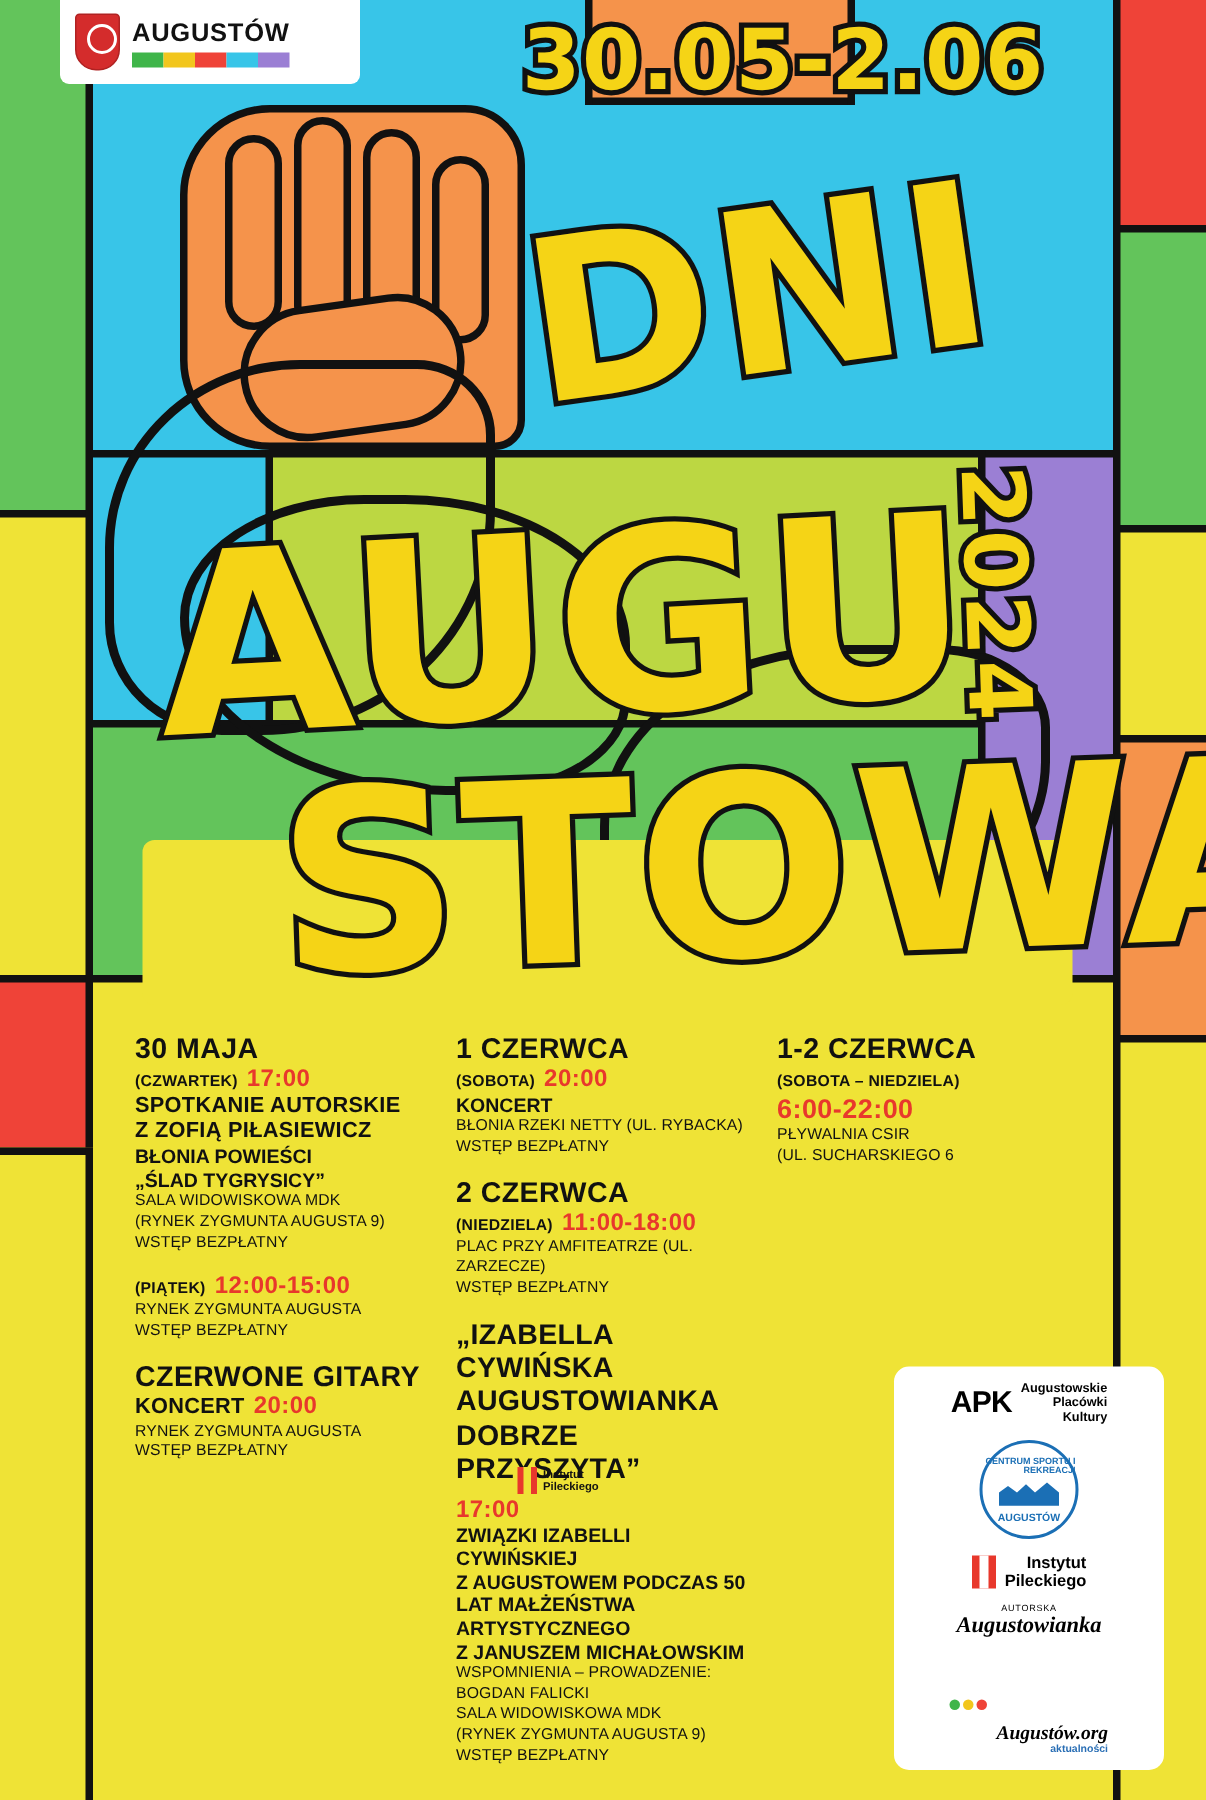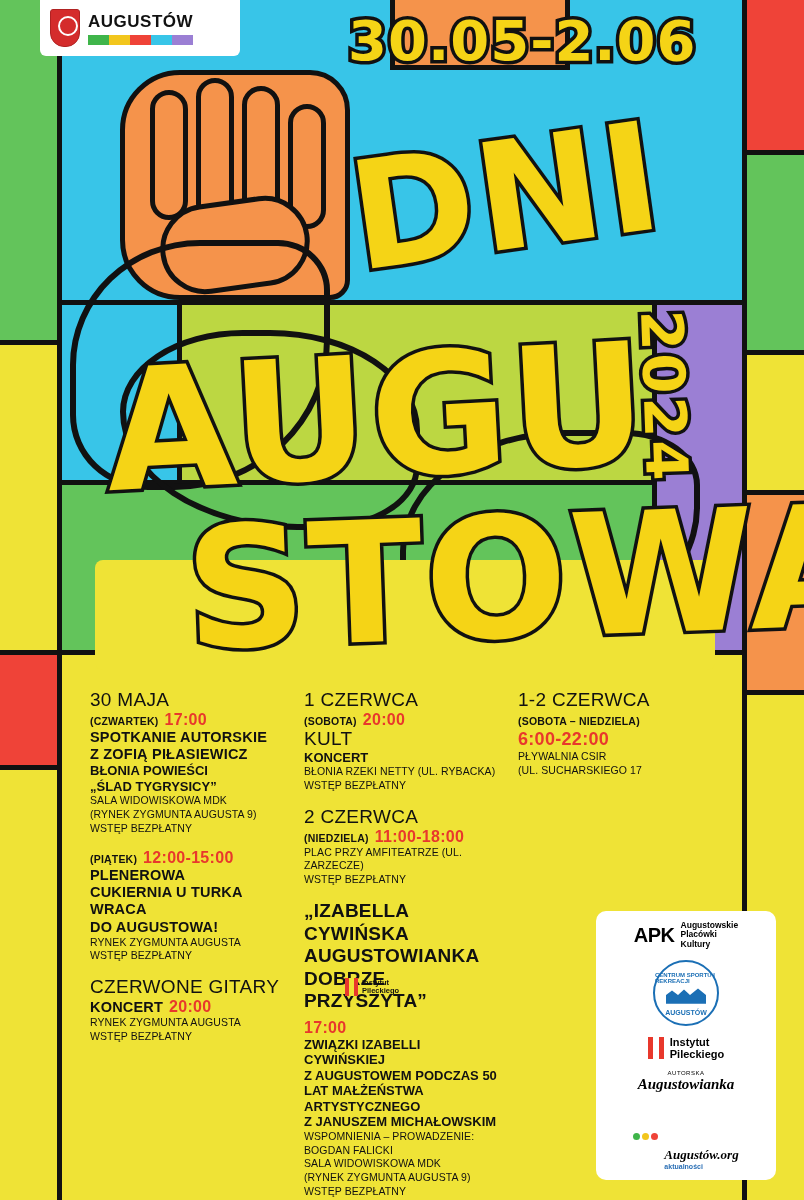--- a/index.html
+++ b/index.html
@@ -114,21 +114,21 @@
   
   #program {
     position:absolute; left: 90px; top: 690px; width: 640px; height: 480px;
     display:flex; gap: 14px; z-index: 30;
     color:#111;
   }
   .col { width: 200px; }
   .col.c3 { width: 210px; }
   .ev { margin-bottom: 14px; }
   .ev .date {
-    font-size: 19px; font-weight: normal; letter-spacing: .3px; line-height:1.1;
+    font-size: 19px; font-weight: bold; letter-spacing: .3px; line-height:1.1;
   }
   .ev .dayline { font-size: 10.5px; font-weight:bold; letter-spacing:.2px; display:inline; }
   .ev .time { color:#e8382c; font-weight:bold; font-size:16px; letter-spacing:.3px; }
   .ev .headline { font-size: 14.5px; font-weight:bold; line-height:1.18; letter-spacing:.2px; }
   .ev .sub { font-size: 13px; font-weight:bold; line-height:1.2; }
   .ev .small { font-size: 10.5px; line-height:1.3; letter-spacing:.1px; }
   .inline { display:flex; align-items:baseline; gap:6px; flex-wrap:wrap; }
 
   
   #pilecki-inline {
@@ -141,21 +141,21 @@
   #pilecki-inline .mk:after{ content:""; position:absolute; left:4px; top:0; width:5px; height:18px; background:#efe336; }
   #pilecki-inline .tx { font-size: 7.5px; font-weight:bold; line-height:1.05; }
 
   
   #sponsors {
     position:absolute; right: 28px; bottom: 20px; width: 180px;
     background:#fff; border-radius: 10px; padding: 10px 8px;
     display:flex; flex-direction:column; align-items:center; gap:10px;
     z-index: 45;
   }
-  .sp { display:flex; align-items:center; gap:6px; }
+  .sp { display:flex; align-items:center; gap:6px;text-align:right; }
   #sp-apk .apk { font-size: 20px; font-weight:bold; letter-spacing:-.5px; }
   #sp-apk .txt { font-size: 8.5px; font-weight:bold; line-height:1.15; }
   #sp-csir .circ {
     width: 66px; height: 66px; border-radius:50%;
     border: 2px solid #1b6fb5; display:flex; align-items:center; justify-content:center;
     position:relative;
   }
   #sp-csir .circ .wave { width: 40px; height: 22px; background:#1b6fb5;
      clip-path: polygon(0 60%, 15% 40%, 30% 60%, 45% 35%, 60% 60%, 80% 30%, 100% 60%, 100% 100%, 0 100%); }
   #sp-csir .circ .top { position:absolute; top:10px; font-size:6px; font-weight:bold; color:#1b6fb5; }
@@ -241,24 +241,20 @@
         <div class="small" style="white-space:pre-line">SALA WIDOWISKOWA MDK
 (RYNEK ZYGMUNTA AUGUSTA 9)
 WSTĘP BEZPŁATNY</div>
       </div>
 
       <div class="ev">
         <div class="inline">
           <span class="dayline">(PIĄTEK)</span>
           <span class="time">12:00-15:00</span>
         </div>
-        <div class="headline" style="white-space:pre-line">PLENEROWA
-CUKIERNIA U TURKA
-WRACA
-DO AUGUSTOWA!</div>
         <div class="small" style="white-space:pre-line">RYNEK ZYGMUNTA AUGUSTA
 WSTĘP BEZPŁATNY</div>
       </div>
 
       <div class="ev">
         <div class="date">CZERWONE GITARY</div>
         <div class="inline">
           <span class="headline">KONCERT</span>
           <span class="time">20:00</span>
         </div>
@@ -273,21 +269,20 @@
       </div>
     </div>
 
     <div class="col c2">
       <div class="ev">
         <div class="date">1 CZERWCA</div>
         <div class="inline">
           <span class="dayline">(SOBOTA)</span>
           <span class="time">20:00</span>
         </div>
-        <div class="date" style="font-size:19px">KULT</div>
         <div class="sub">KONCERT</div>
         <div class="small" style="white-space:pre-line">BŁONIA RZEKI NETTY (UL. RYBACKA)
 WSTĘP BEZPŁATNY</div>
       </div>
 
       <div class="ev">
         <div class="date">2 CZERWCA</div>
         <div class="inline">
           <span class="dayline">(NIEDZIELA)</span>
           <span class="time">11:00-18:00</span>
@@ -313,21 +308,21 @@
 WSTĘP BEZPŁATNY</div>
       </div>
     </div>
 
     <div class="col c3">
       <div class="ev">
         <div class="date">1-2 CZERWCA</div>
         <div class="dayline">(SOBOTA – NIEDZIELA)</div>
         <div class="time" style="font-size:18px">6:00-22:00</div>
         <div class="small" style="white-space:pre-line">PŁYWALNIA CSIR
-(UL. SUCHARSKIEGO 17</div>
+(UL. SUCHARSKIEGO 6</div>
       </div>
     </div>
   </div>
 
   <div id="sponsors">
     <div class="sp" id="sp-apk">
       <div class="apk">APK</div>
       <div class="txt" style="white-space:pre-line">Augustowskie
 Placówki
 Kultury</div>

